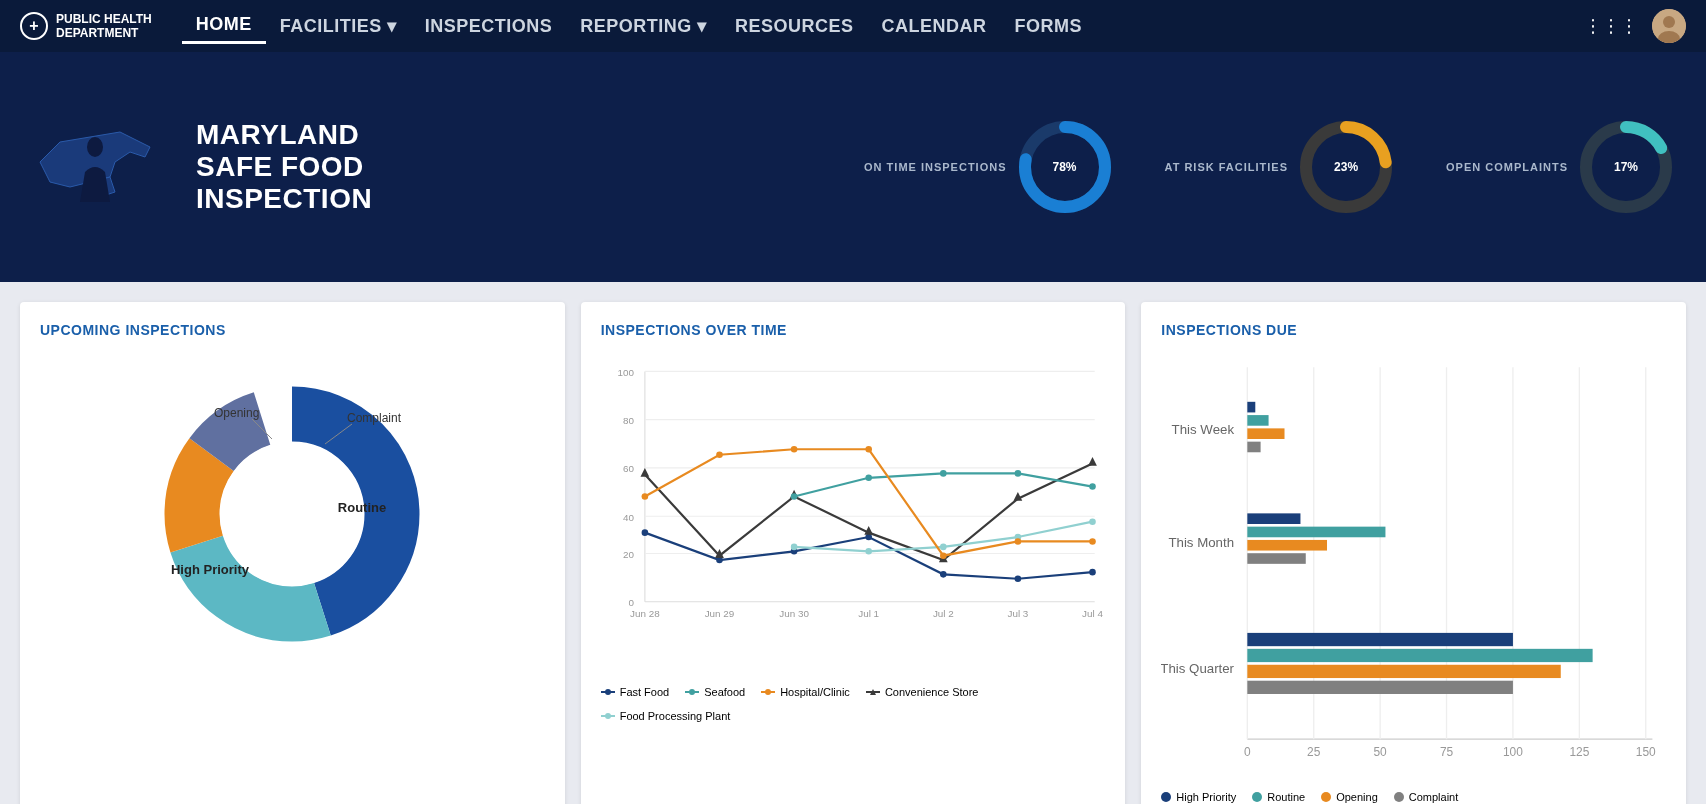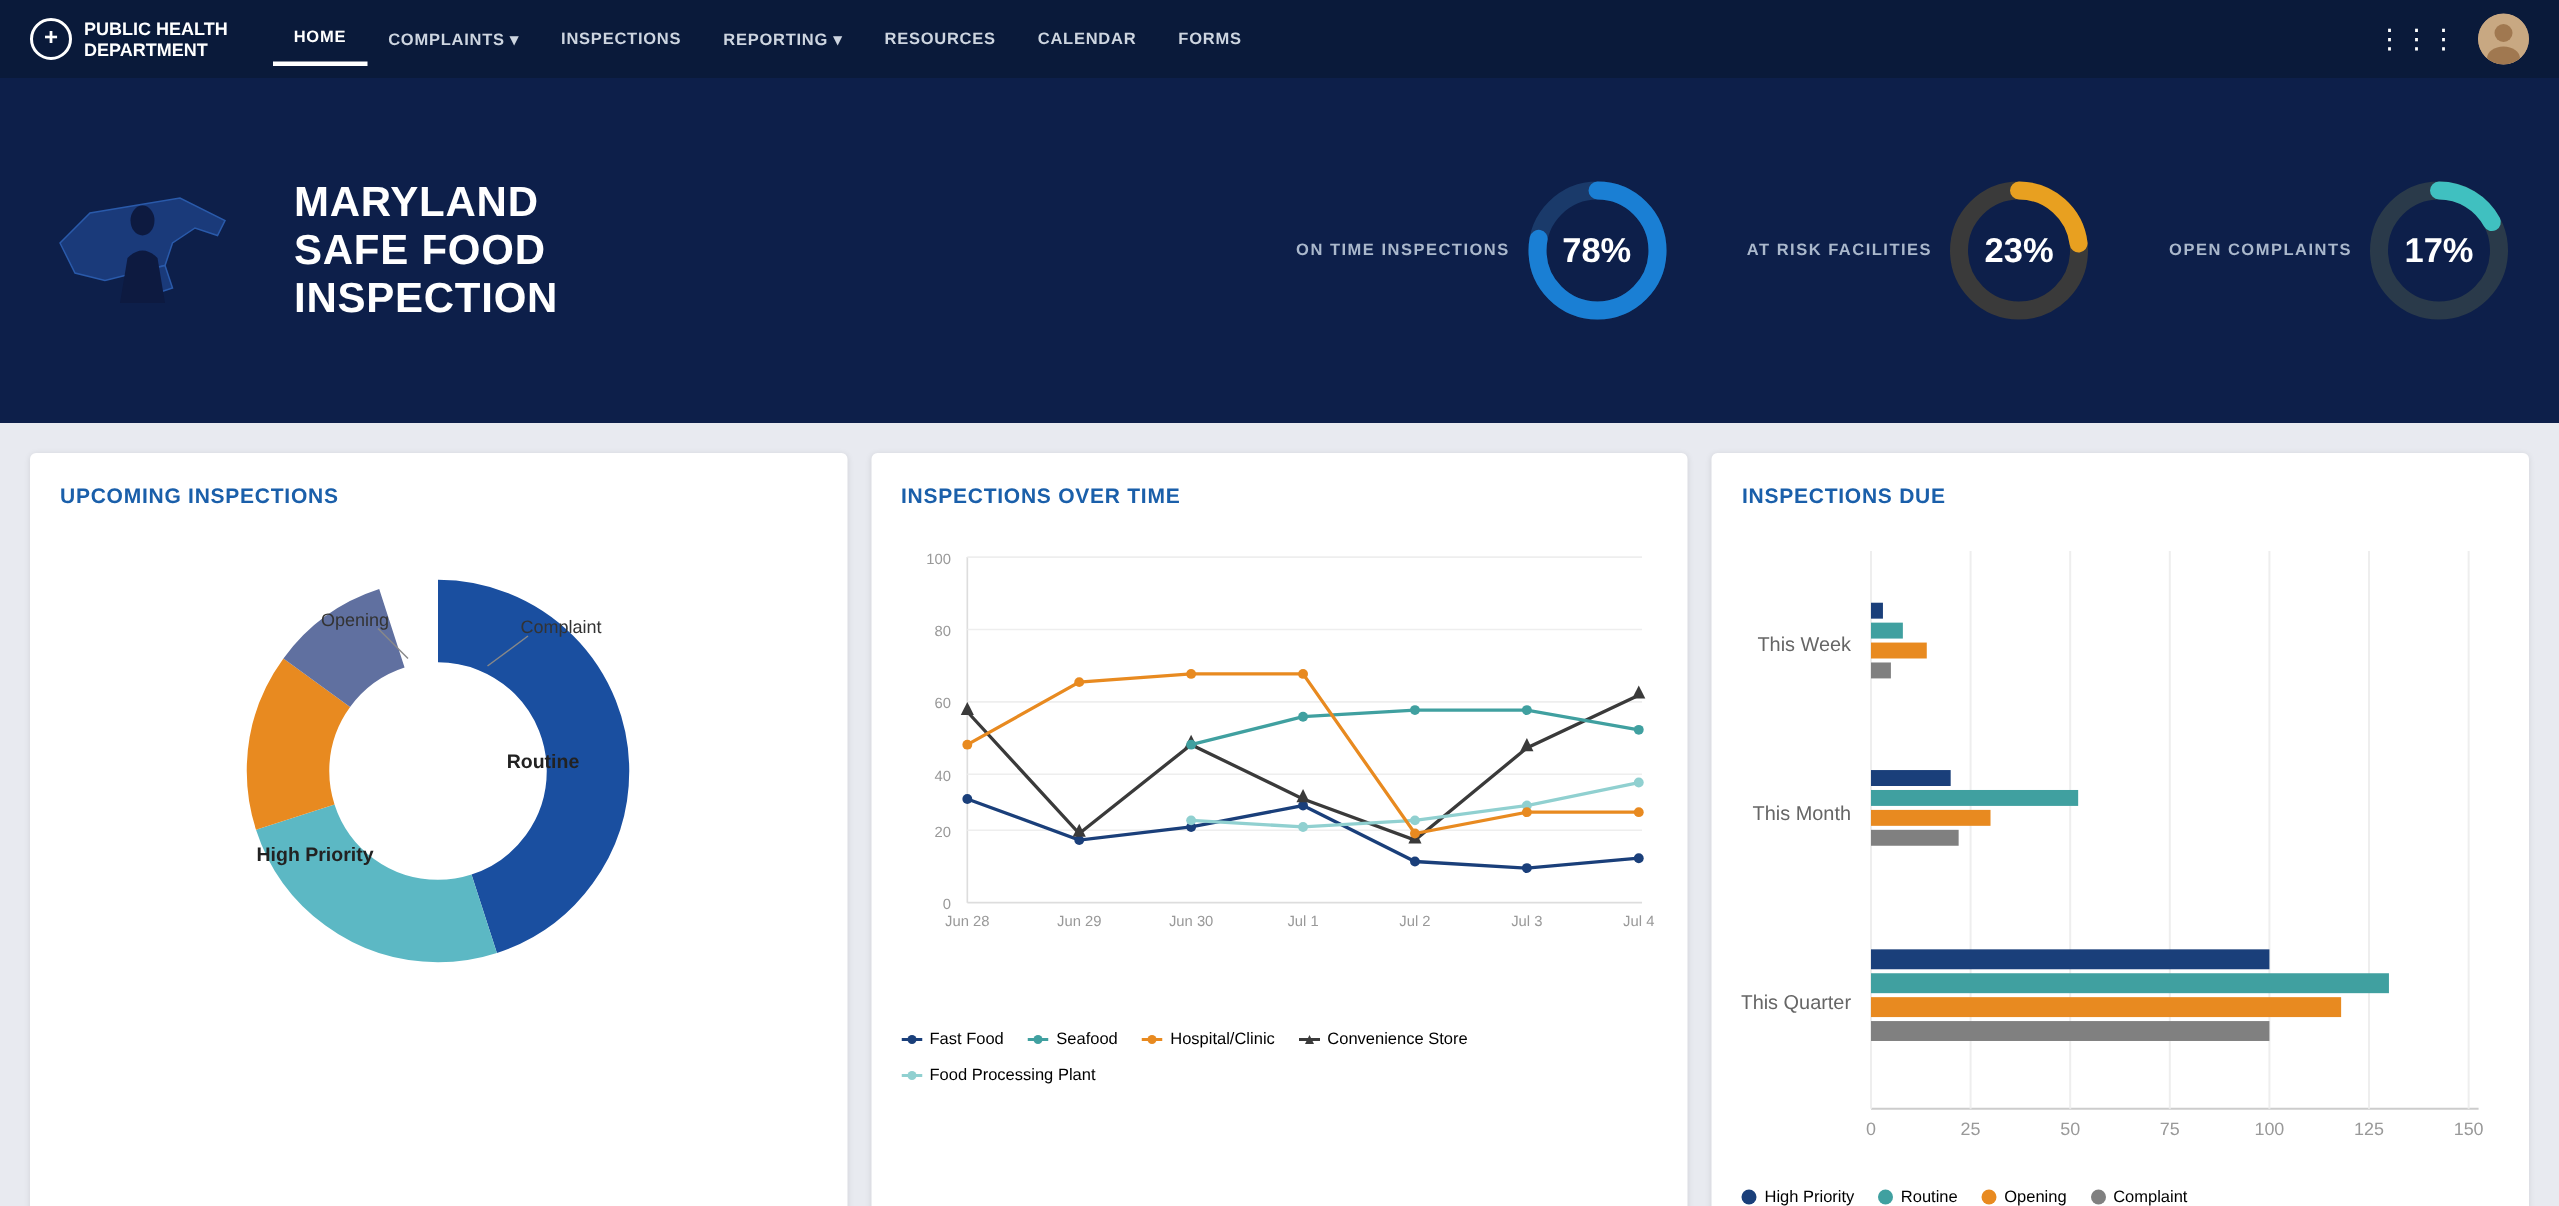--- a/index.html
+++ b/index.html
@@ -32,21 +32,21 @@
     }
     .nav-links {
       display: flex;
       align-items: center;
       gap: 0;
       flex: 1;
     }
     .nav-link {
       color: #cdd5e0;
       text-decoration: none;
-      font-size: 11px;
+      font-size: 18px;
       font-weight: 600;
       padding: 0 14px;
       height: 36px;
       display: flex;
       align-items: center;
       letter-spacing: 0.5px;
     }
     .nav-link.active {
       color: white;
       border-bottom: 3px solid white;
@@ -118,21 +118,21 @@
       height: 100px;
     }
     .donut-container svg {
       transform: rotate(-90deg);
     }
     .donut-text {
       position: absolute;
       top: 50%; left: 50%;
       transform: translate(-50%, -50%);
       color: white;
-      font-size: 23px;
+      font-size: 12px;
       font-weight: 700;
     }
 
     
     .main-content {
       padding: 20px;
       display: grid;
       grid-template-columns: 1fr 1fr 1fr;
       gap: 16px;
     }
@@ -186,21 +186,21 @@
 <nav>
   <div class="nav-logo">
     <div class="circle-icon">+</div>
     <div>
       <div>PUBLIC HEALTH</div>
       <div>DEPARTMENT</div>
     </div>
   </div>
   <div class="nav-links">
     <a class="nav-link active">HOME</a>
-    <a class="nav-link">COMPLAINTS ▾</a>
+    <a class="nav-link">FACILITIES ▾</a>
     <a class="nav-link">INSPECTIONS</a>
     <a class="nav-link">REPORTING ▾</a>
     <a class="nav-link">RESOURCES</a>
     <a class="nav-link">CALENDAR</a>
     <a class="nav-link">FORMS</a>
   </div>
   <div class="nav-right">
     <div class="grid-icon">⋮⋮⋮</div>
     <div class="avatar">
       <svg width="34" height="34" viewBox="0 0 34 34">

